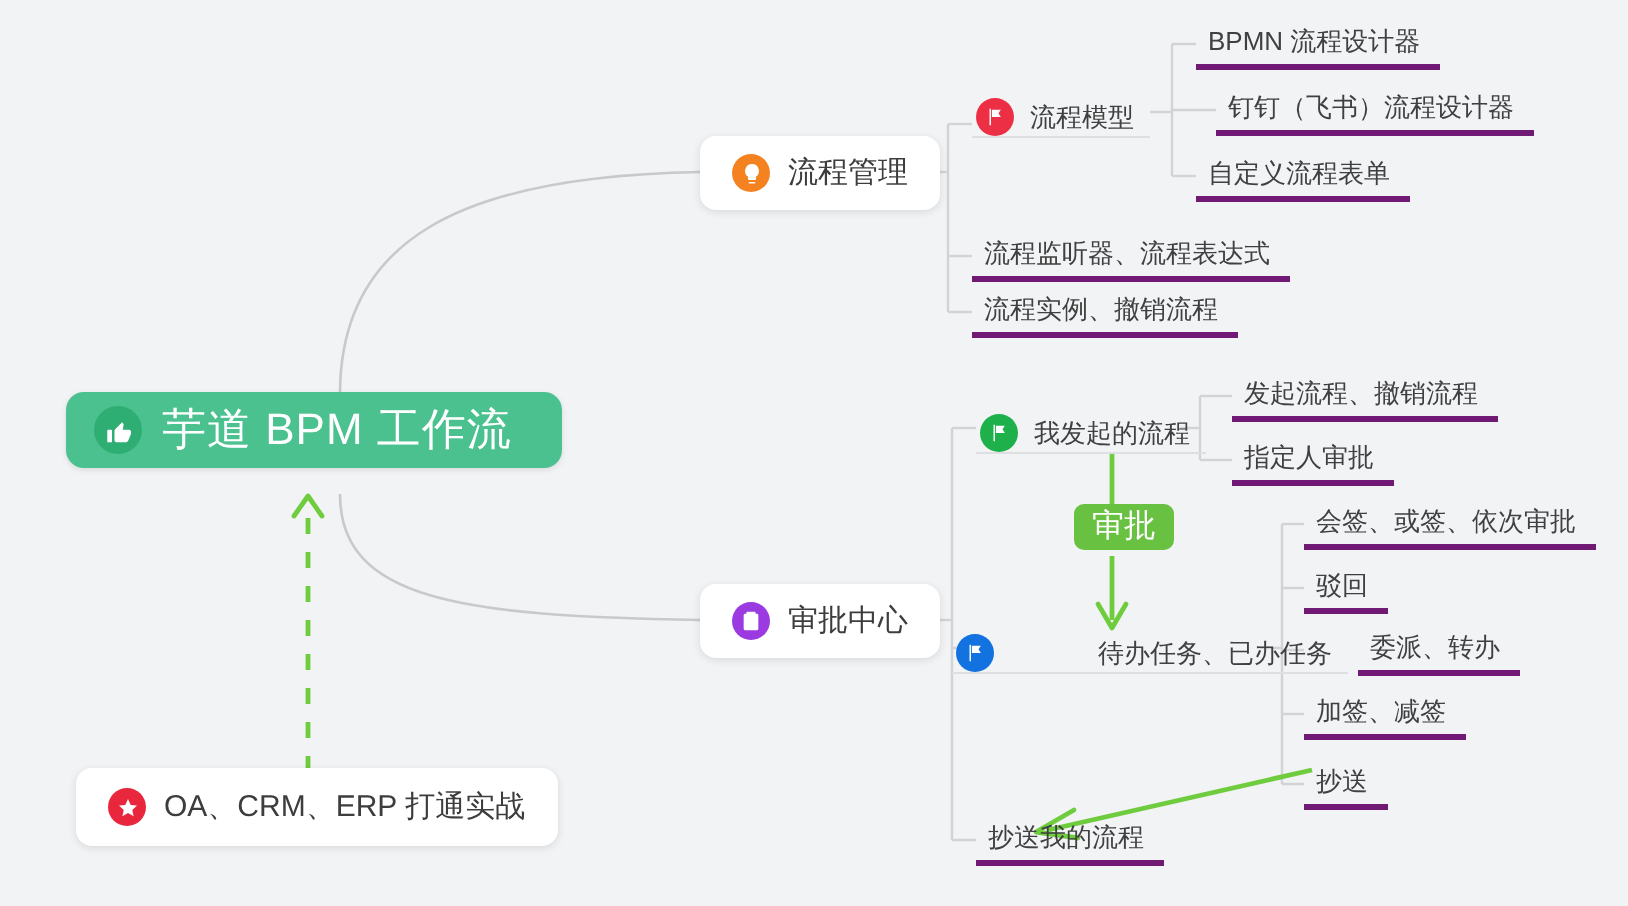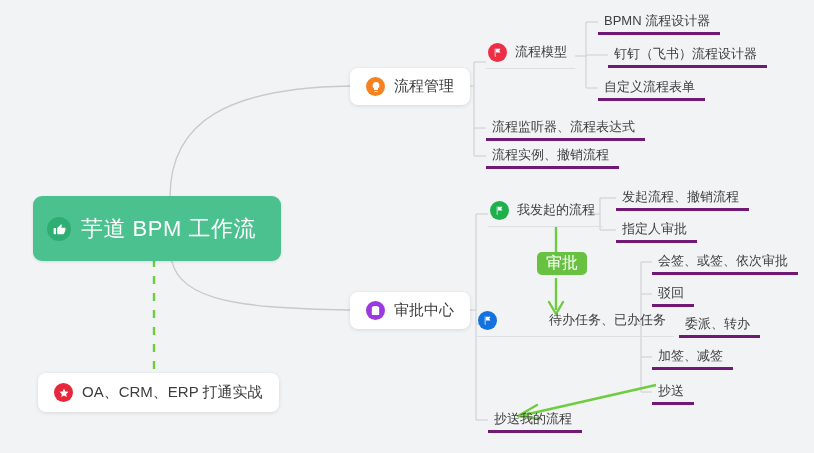--- a/index.html
+++ b/index.html
@@ -24,21 +24,21 @@
     height: 453px;
     pointer-events: none;
   }
 
   
   .root-node {
     position: absolute;
     left: 33px;
     top: 196px;
     width: 248px;
-    height: 65px;
+    height: 38px;
     background: #4ac18e;
     border-radius: 9px;
     box-shadow: 0 1px 3px rgba(0,0,0,0.10);
     display: flex;
     align-items: center;
     padding: 0 14px;
     box-sizing: border-box;
   }
   .root-label {
     color: #ffffff;
@@ -83,21 +83,21 @@
     font-size: 15px;
     color: #3d3d3d;
     margin-left: 9px;
     white-space: nowrap;
   }
 
   
   .sub-node {
     position: absolute;
     display: flex;
-    align-items: flex-start;
+    align-items: flex-end;
     height: 26px;
     padding: 0 8px 0 2px;
     border-bottom: 1px solid #dedfe1;
     box-sizing: border-box;
   }
   .sub-label {
     font-size: 13px;
     color: #404040;
     margin-left: 8px;
     white-space: nowrap;
@@ -129,21 +129,21 @@
     align-items: center;
     justify-content: center;
     padding: 0 9px;
     box-sizing: border-box;
   }
 
   
   .callout-node {
     position: absolute;
     left: 38px;
-    top: 373px;
+    top: 384px;
     height: 39px;
     background: #ffffff;
     border-radius: 8px;
     box-shadow: 0 1px 4px rgba(0,0,0,0.11);
     display: flex;
     align-items: center;
     padding: 0 16px;
     box-sizing: border-box;
   }
   .callout-label {

